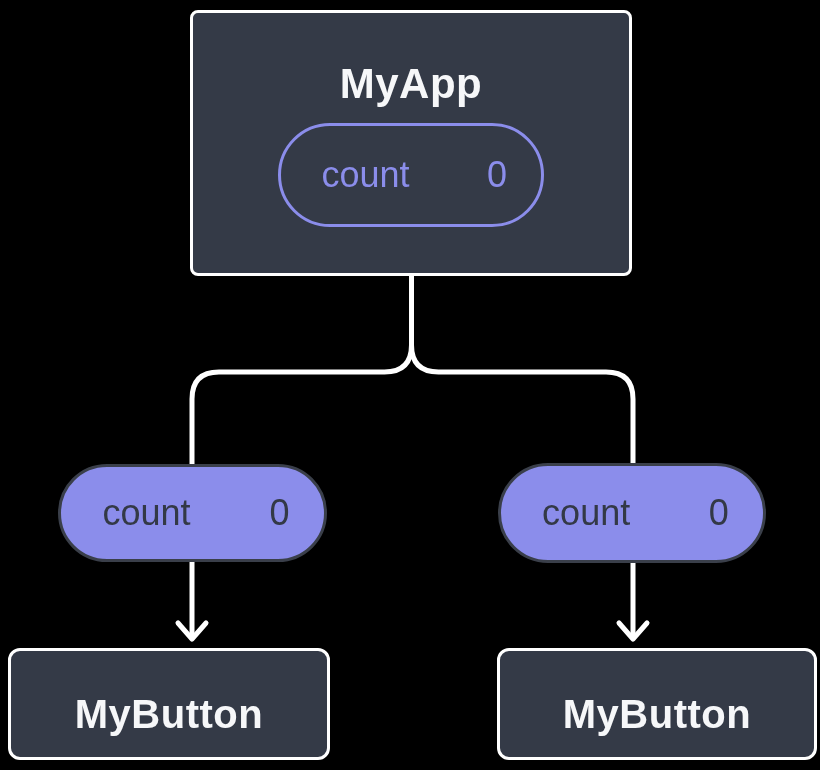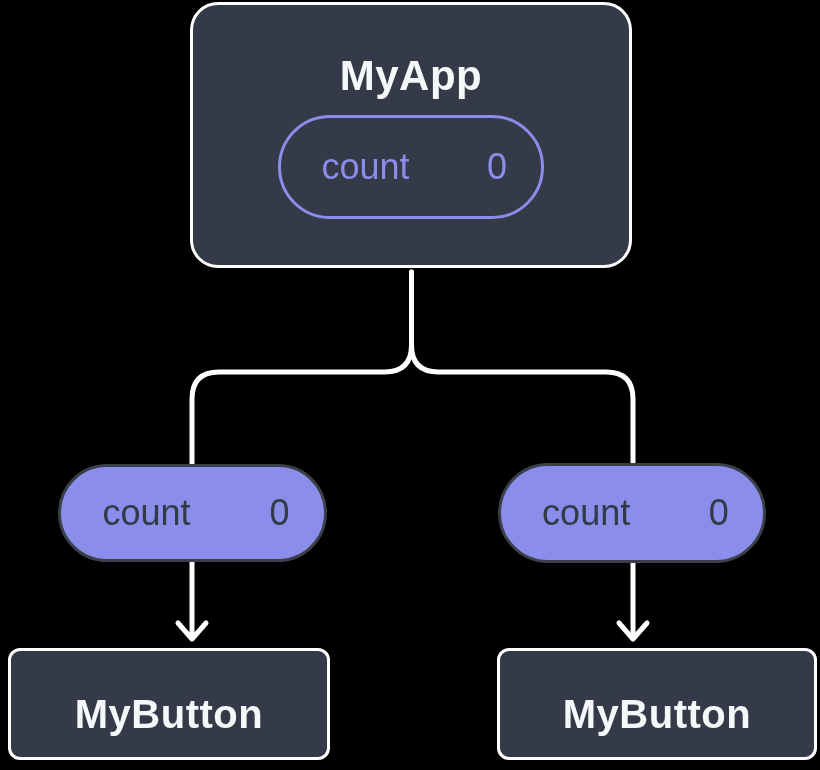--- a/index.html
+++ b/index.html
@@ -48,23 +48,23 @@
   .node-title {
     color: var(--node-text, #F6F7F9);
     font-size: 42px;
     font-weight: 600;
     line-height: 1.1;
     letter-spacing: 0.5px;
     white-space: nowrap;
     margin-top: 20px;
   }
   .app-node {
-    left: 190px; top: 2px;
+    left: 190px; top: 10px;
     width: 442px; height: 266px;
-    border-radius: 28px;
+    border-radius: 8px;
   }
   .app-node .node-title { margin-top: 48px; }
   .pill {
     display: flex;
     flex-direction: row;
     align-items: center;
     border-radius: 999px;
     overflow: hidden;
     font-size: 36px;
     line-height: 1;

